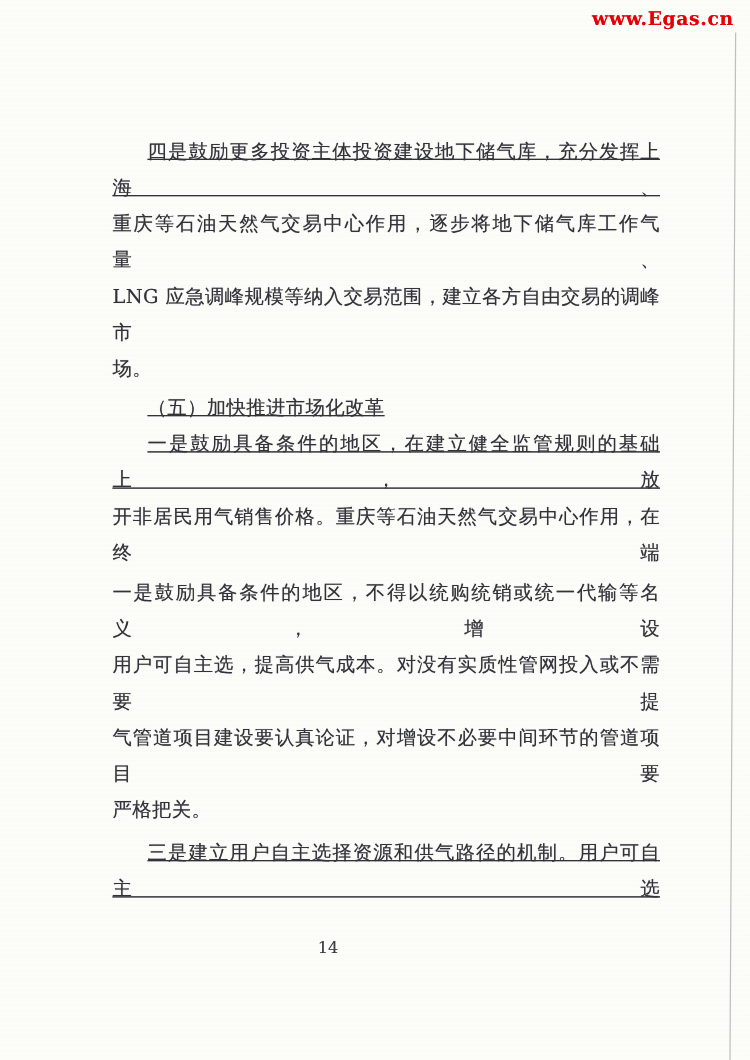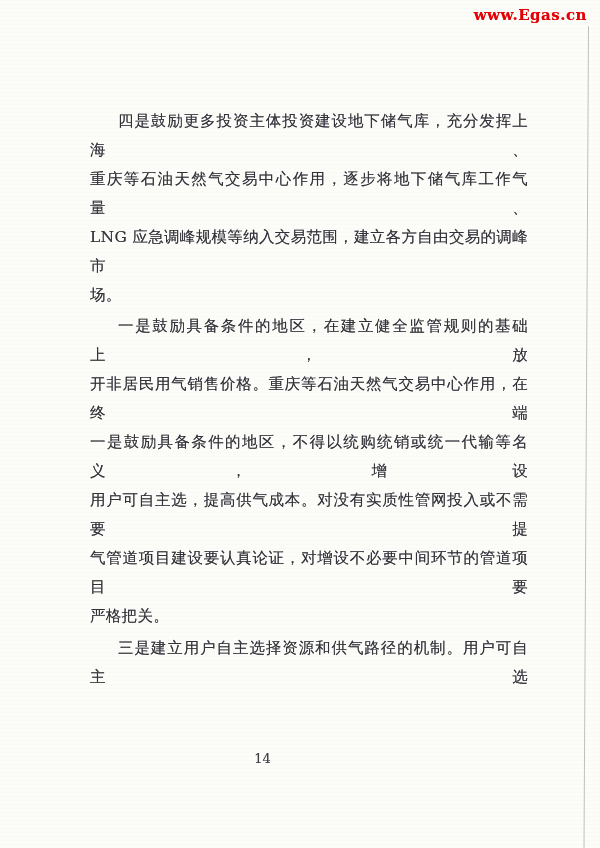--- a/index.html
+++ b/index.html
@@ -33,21 +33,21 @@
     letter-spacing:0.3px;
     text-shadow:0 0 0.6px rgba(50,50,58,0.55);
   }
   .para{margin:0;}
   .para:nth-of-type(2){margin-top:2px;}
   .para:nth-of-type(4){margin-top:3px;}
   .para:nth-of-type(5){margin-top:5px;}
   .para:nth-of-type(6){margin-top:3px;}
   .line{white-space:nowrap;text-align:left;}
   .line.fill{white-space:normal;text-align:justify;text-align-last:justify;}
-  .line.indent{padding-left:28px;}
+  .line.indent{padding-left:28px;text-decoration:underline;}
   .line.fill.indent{text-indent:28px;padding-left:0;}
   .page-number{
     position:absolute;top:751px;left:0;width:525px;
     text-align:center;font-size:13px;color:#3c3c44;
     text-shadow:0 0 0.5px rgba(60,60,68,0.5);
   }
 </style>
 </head>
 <body>
 
@@ -59,20 +59,23 @@
   <line x1="588.5" y1="26" x2="584" y2="848" stroke="#b5b5b5" stroke-width="1" opacity="0.85"></line>
 </svg>
 
 <div class="doc-body">
     <div class="para">
       <div class="line indent fill">四是鼓励更多投资主体投资建设地下储气库，充分发挥上海、</div>
       <div class="line fill">重庆等石油天然气交易中心作用，逐步将地下储气库工作气量、</div>
       <div class="line fill">LNG 应急调峰规模等纳入交易范围，建立各方自由交易的调峰市</div>
       <div class="line">场。</div>
     </div>
+    <div class="para heading">
+      <div class="line indent">（五）加快推进市场化改革</div>
+    </div>
     <div class="para">
       <div class="line indent fill">一是鼓励具备条件的地区，在建立健全监管规则的基础上，放</div>
       <div class="line fill">开非居民用气销售价格。重庆等石油天然气交易中心作用，在终端</div>
     </div>
     <div class="para">
       <div class="line fill">一是鼓励具备条件的地区，不得以统购统销或统一代输等名义，增设</div>
       <div class="line fill">用户可自主选，提高供气成本。对没有实质性管网投入或不需要提</div>
       <div class="line fill">气管道项目建设要认真论证，对增设不必要中间环节的管道项目要</div>
       <div class="line">严格把关。</div>
     </div>

